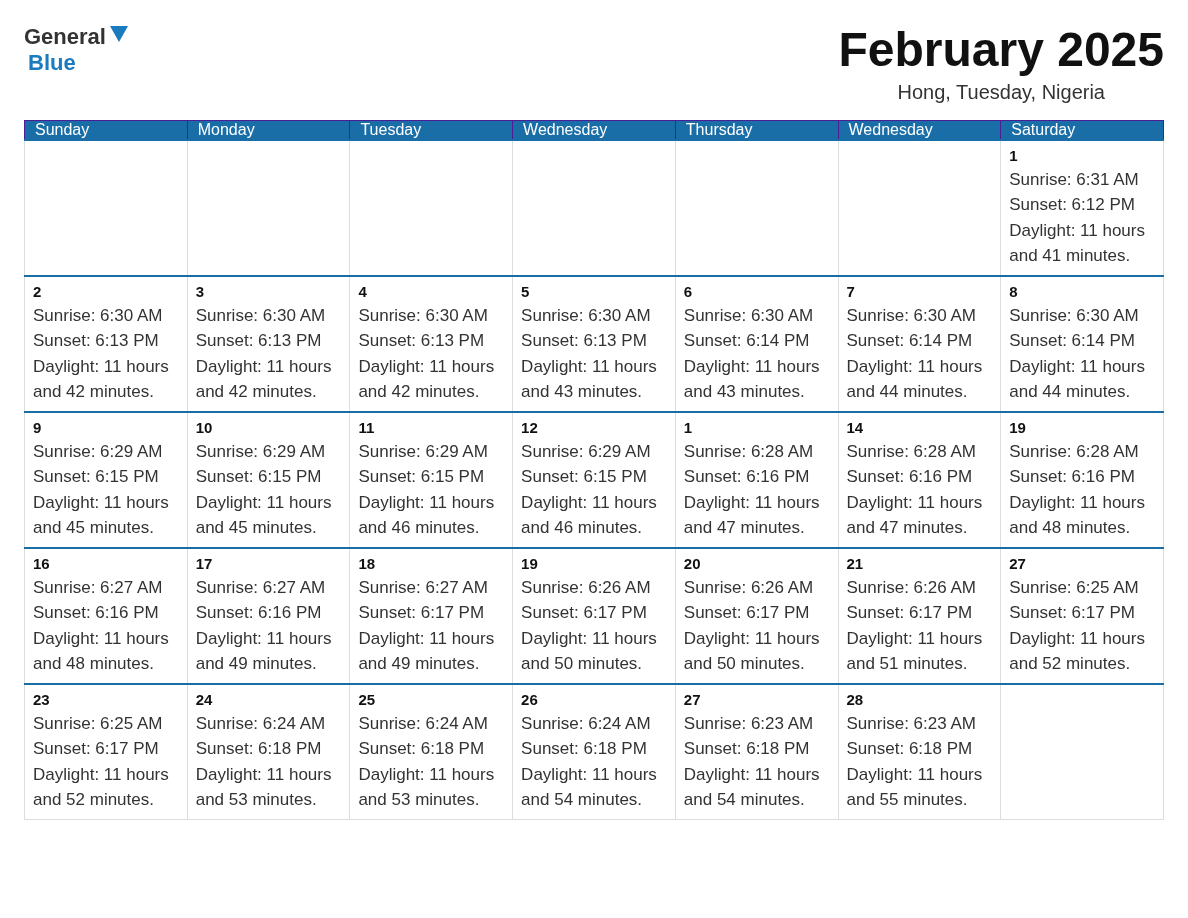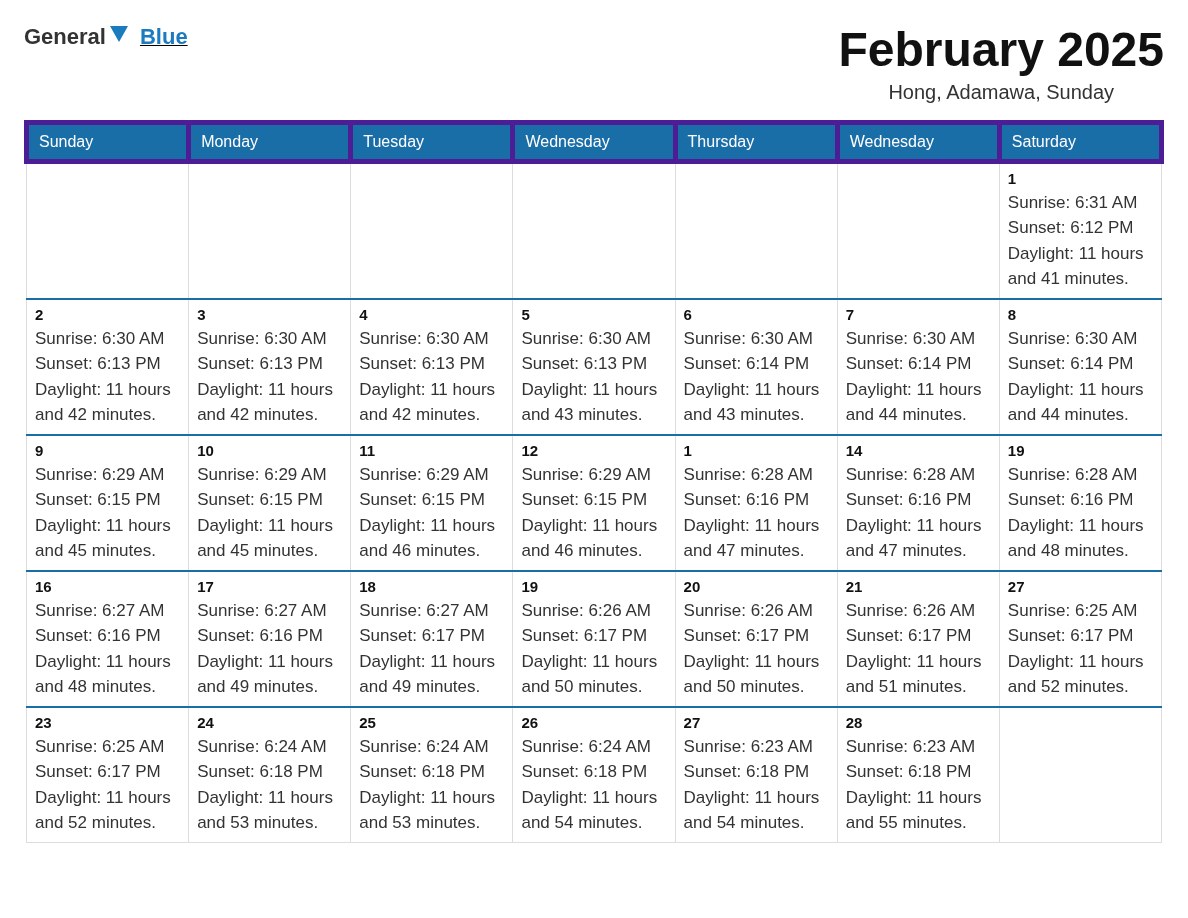--- a/index.html
+++ b/index.html
@@ -43,23 +43,23 @@
     .calendar {
       width: 100%;
       border-collapse: collapse;
       border: 1px solid #ccc;
     }
     .calendar th {
       background-color: #1a6ea8;
       color: #fff;
       font-size: 16px;
       font-weight: normal;
-      padding: 8px 10px;
+      padding: 0 10px;
       text-align: left;
-      border: 5px solid #4c1d95;
+      border: 1px solid #4c1d95;
     }
     .calendar td {
       vertical-align: top;
       padding: 6px 8px;
       border: 1px solid #ddd;
       width: 14.28%;
       min-height: 90px;
       font-size: 12.5px;
       color: #333;
       background: #fff;
@@ -77,30 +77,29 @@
     .day-info {
       font-size: 17px;
       color: #333;
       line-height: 1.5;
     }
     .empty-cell {
       background: #f9f9f9;
     }
     .logo-wrapper {
       display: flex;
-      flex-direction: row;
+      flex-direction: column;
       align-items: flex-start;
     }
     .logo-line1 {
       display: flex;
       align-items: center;
     }
     .logo-line2 {
-      margin-left: 12px;
-      text-decoration: underline;
+      margin-left: 4px;
     }
     .triangle-icon {
       display: inline-block;
       margin-left: 4px;
     }
   </style>
 </head>
 <body>
 
 <div class="header">
@@ -112,21 +111,21 @@
           <polygon points="0,0 18,0 9,16" fill="#1a7bbf"></polygon>
         </svg>
       </span>
     </div>
     <div class="logo-line2">
       <span class="logo-text-blue">Blue</span>
     </div>
   </div>
   <div class="title-section">
     <div class="month-title">February 2025</div>
-    <div class="location-title">Hong, Adamawa, Sunday</div>
+    <div class="location-title">Hong, Tuesday, Nigeria</div>
   </div>
 </div>
 
 <table class="calendar">
   <thead>
     <tr>
       <th>Sunday</th>
       <th>Monday</th>
       <th>Tuesday</th>
       <th>Wednesday</th>

